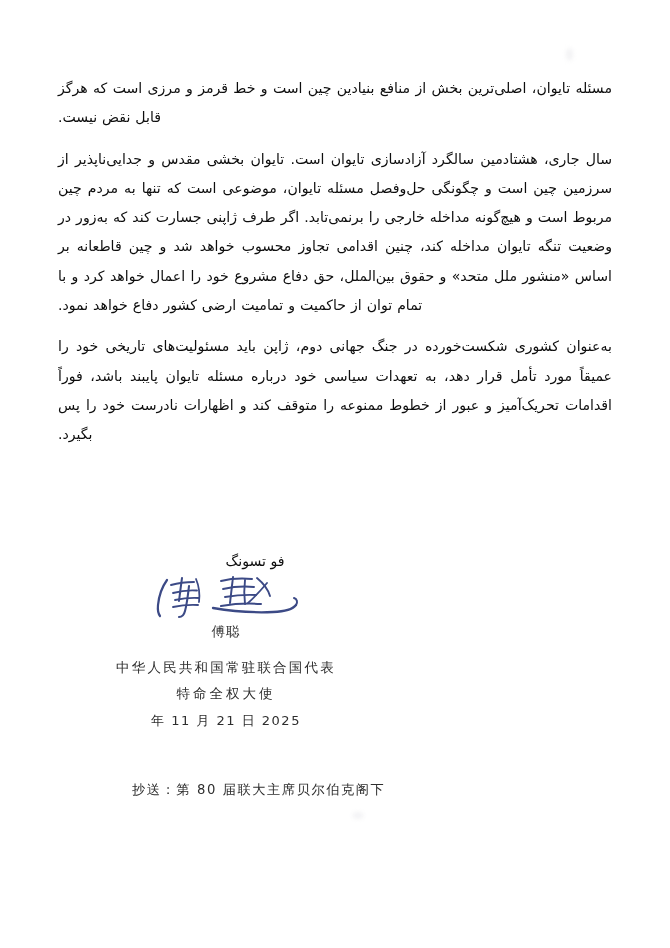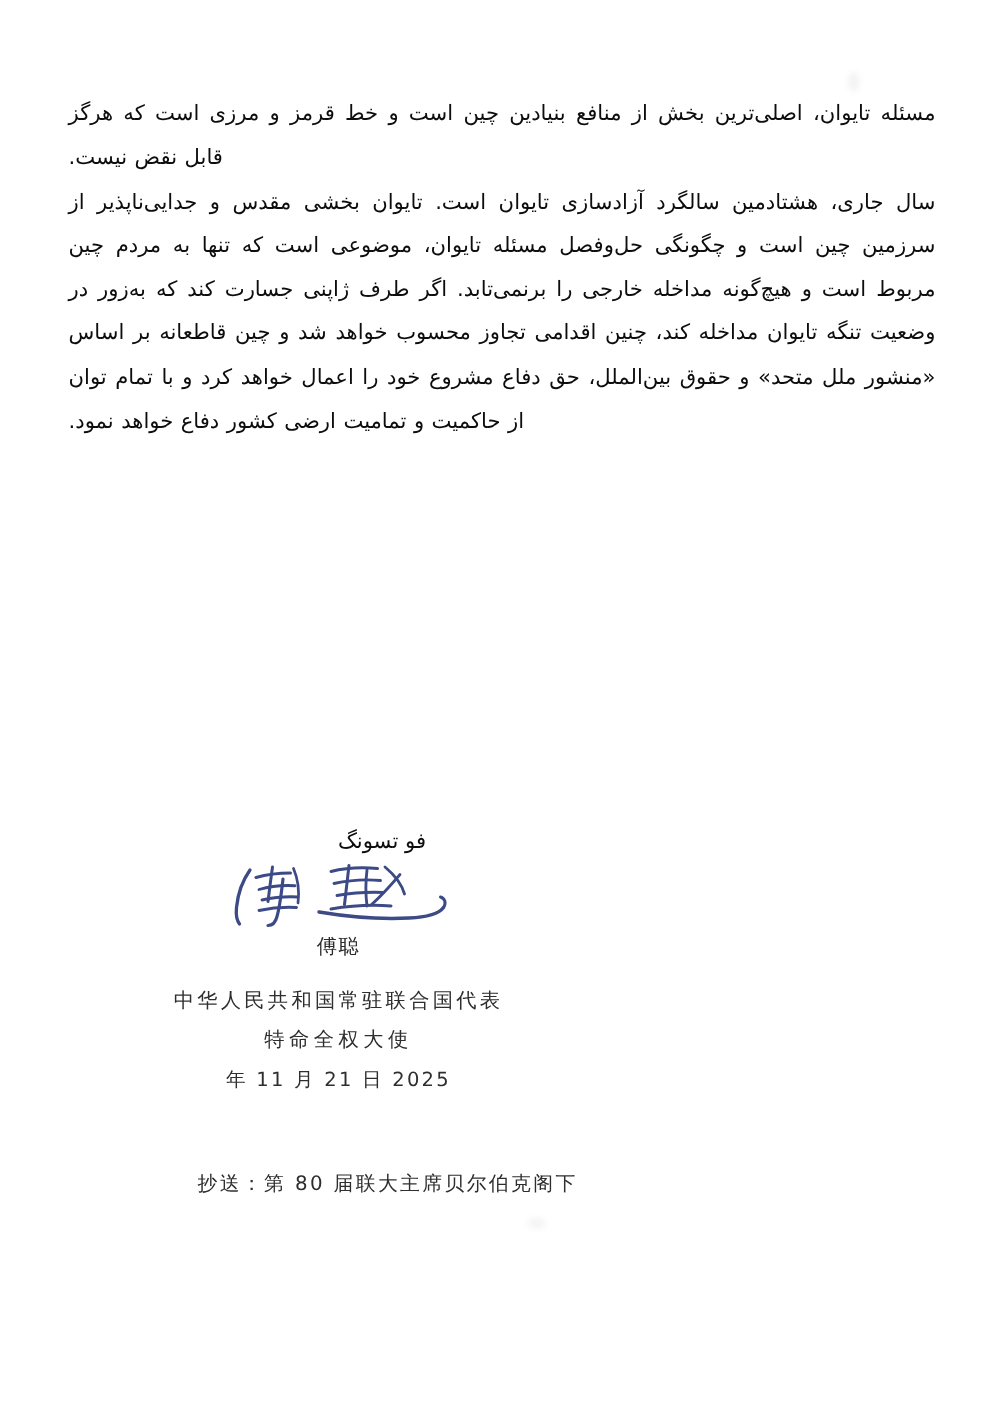--- a/index.html
+++ b/index.html
@@ -28,21 +28,21 @@
     direction: rtl;
     text-align: justify;
     text-align-last: left;
     unicode-bidi: isolate;
   }
 
   .para {
     font-size: 14.1px;
     line-height: 29.3px;
     color: #0d0d0d;
-    margin: 0;
+    margin: 12px;
     letter-spacing: 0;
     word-spacing: 0.5px;
   }
 
   .para.spaced-before {
     margin-top: 29px;
   }
 
   
   .sign-block {
@@ -132,20 +132,21 @@
 <body>
 
 <div id="page">
 
   <div class="artifact artifact-top"></div>
   <div class="artifact artifact-bottom"></div>
 
   <div class="body-block">
     <p class="para">مسئله تایوان، اصلی‌ترین بخش از منافع بنیادین چین است و خط قرمز و مرزی است که هرگز قابل نقض نیست.</p>
     <p class="para">سال جاری، هشتادمین سالگرد آزادسازی تایوان است. تایوان بخشی مقدس و جدایی‌ناپذیر از سرزمین چین است و چگونگی حل‌وفصل مسئله تایوان، موضوعی است که تنها به مردم چین مربوط است و هیچ‌گونه مداخله خارجی را برنمی‌تابد. اگر طرف ژاپنی جسارت کند که به‌زور در وضعیت تنگه تایوان مداخله کند، چنین اقدامی تجاوز محسوب خواهد شد و چین قاطعانه بر اساس «منشور ملل متحد» و حقوق بین‌الملل، حق دفاع مشروع خود را اعمال خواهد کرد و با تمام توان از حاکمیت و تمامیت ارضی کشور دفاع خواهد نمود.</p>
+    <p class="para">به‌عنوان کشوری شکست‌خورده در جنگ جهانی دوم، ژاپن باید مسئولیت‌های تاریخی خود را عمیقاً مورد تأمل قرار دهد، به تعهدات سیاسی خود درباره مسئله تایوان پایبند باشد، فوراً اقدامات تحریک‌آمیز و عبور از خطوط ممنوعه را متوقف کند و اظهارات نادرست خود را پس بگیرد.</p>
   </div>
 
   <div class="sign-block">
 
     <p class="sign-name-fa">فو تسونگ</p>
 
     <svg class="signature-svg" width="170" height="46" viewBox="0 0 170 46" fill="none" stroke="#3c4a86" stroke-linecap="round" stroke-linejoin="round">
       <title>傅聪</title>
 
       <path d="M18 6 C13 13 10 21 9 31 C8.5 36 9.5 40 11 42" stroke-width="2.2"></path>

